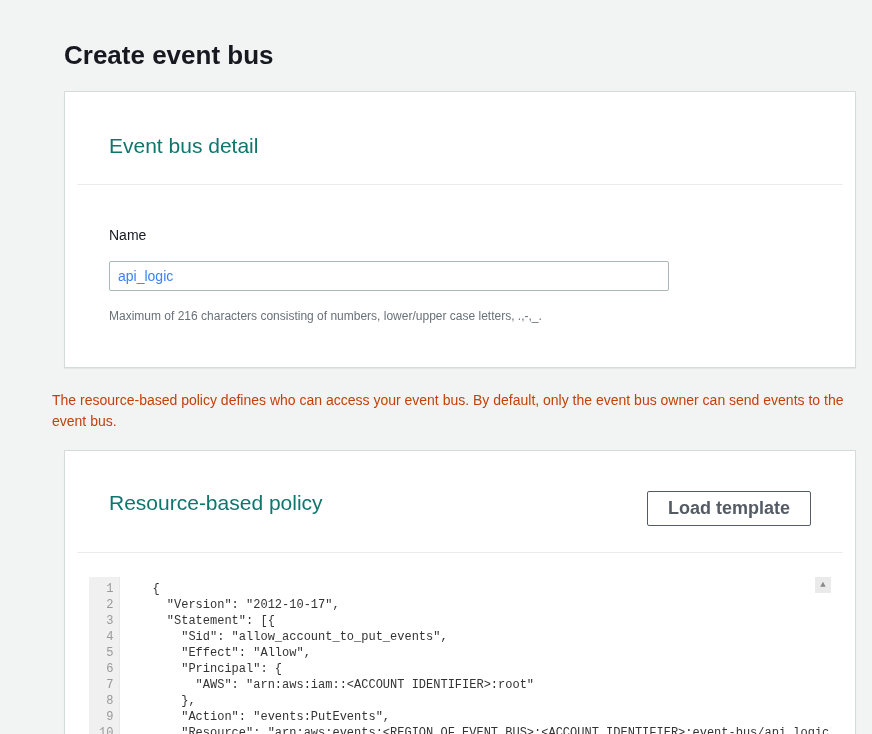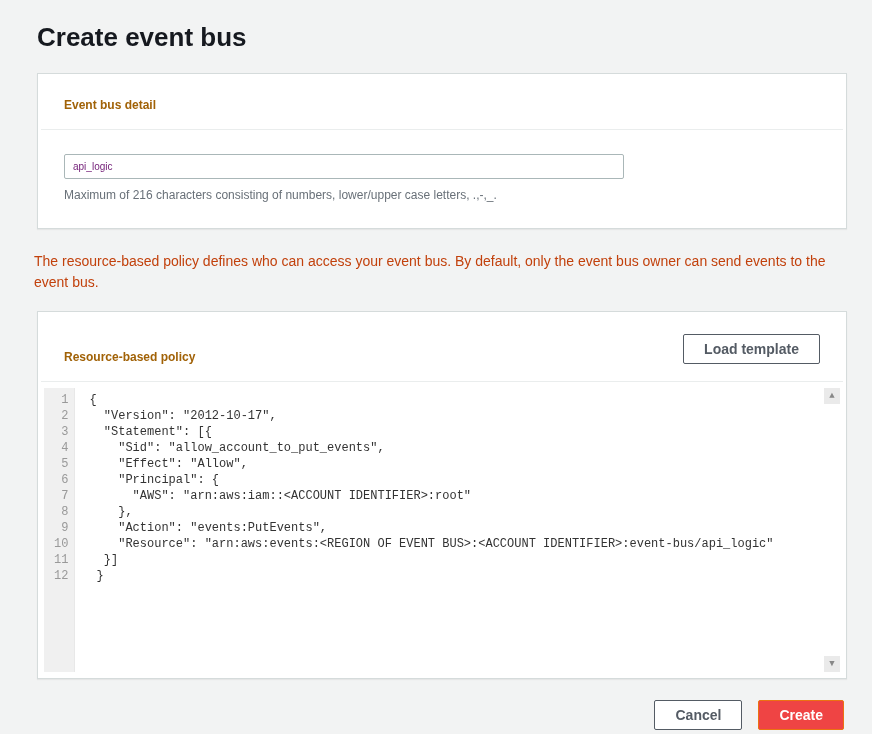--- a/index.html
+++ b/index.html
@@ -1,17 +1,17 @@
 <!DOCTYPE html>
 <html><head>
   <meta charset="utf-8">
   <style>
     * {
       box-sizing: border-box;
-      margin: 3px;
+      margin: 12px;
       padding: 0;
     }
     body {
       font-family: "Amazon Ember", "Helvetica Neue", Arial, sans-serif;
       background: #f2f3f3;
       color: #16191f;
       width: 872px;
       height: 734px;
       padding: 10px 28px 20px 28px;
     }
@@ -25,62 +25,62 @@
     .panel {
       background: #fff;
       border: 1px solid #d5dbdb;
       box-shadow: 0 1px 1px rgba(0,0,0,0.05);
     }
     .panel-header {
       padding: 18px 20px 14px 20px;
       border-bottom: 1px solid #eaeded;
     }
     .panel-title {
-      font-size: 12px;
-      font-weight: 700;
-      color: #a16207;
+      font-size: 21px;
+      font-weight: 400;
+      color: #0f766e;
     }
     .panel-body {
       padding: 18px 20px 20px 20px;
     }
     .field-label {
       font-size: 14px;
       color: #16191f;
       margin-bottom: 6px;
       display: block;
     }
     .text-input {
       width: 560px;
       padding: 6px 8px;
-      font-size: 10px;
+      font-size: 14px;
       border: 1px solid #aab7b8;
       border-radius: 2px;
-      color: #701a75;
+      color: #3b82f6;
       background: #fff;
     }
     .hint {
       font-size: 12px;
       color: #687078;
       margin-top: 6px;
     }
     .description {
       font-size: 14px;
       color: #c2410c;
       line-height: 1.5;
       margin: 22px 0 18px 0;
     }
     .policy-header {
       display: flex;
       justify-content: space-between;
-      align-items: flex-end;
+      align-items: flex-start;
       padding: 16px 20px 14px 20px;
       border-bottom: 1px solid #eaeded;
     }
     .btn {
-      font-size: 14px;
+      font-size: 18px;
       font-weight: 700;
       padding: 6px 20px;
       border-radius: 2px;
       cursor: pointer;
       background: #fff;
       border: 1px solid #545b64;
       color: #545b64;
     }
     .btn-primary {
       background: #ef4444;
@@ -137,20 +137,21 @@
 </head>
 <body>
 
 <h1 class="page-title">Create event bus</h1>
 
 <div class="panel">
   <div class="panel-header">
     <div class="panel-title">Event bus detail</div>
   </div>
   <div class="panel-body">
+    <label class="field-label">Name</label>
     <input type="text" class="text-input" value="api_logic" style="">
     <div class="hint">Maximum of 216 characters consisting of numbers, lower/upper case letters, .,-,_.</div>
   </div>
 </div>
 
 <p class="description">The resource-based policy defines who can access your event bus. By default, only the event bus owner can send events to the event bus.</p>
 
 <div class="panel">
   <div class="policy-header">
     <div class="panel-title">Resource-based policy</div>

